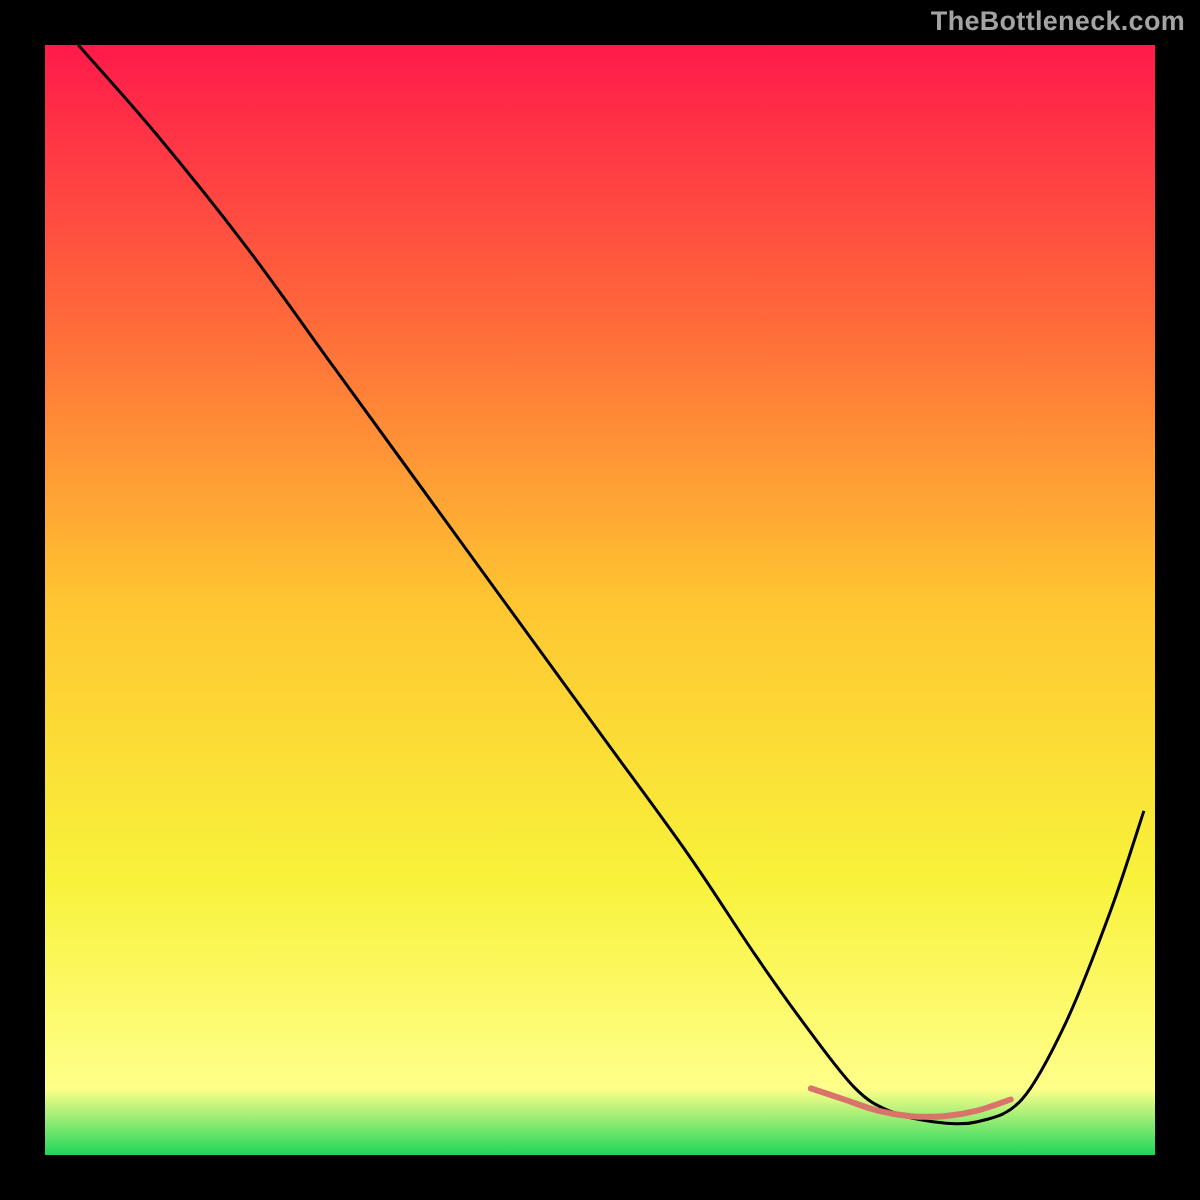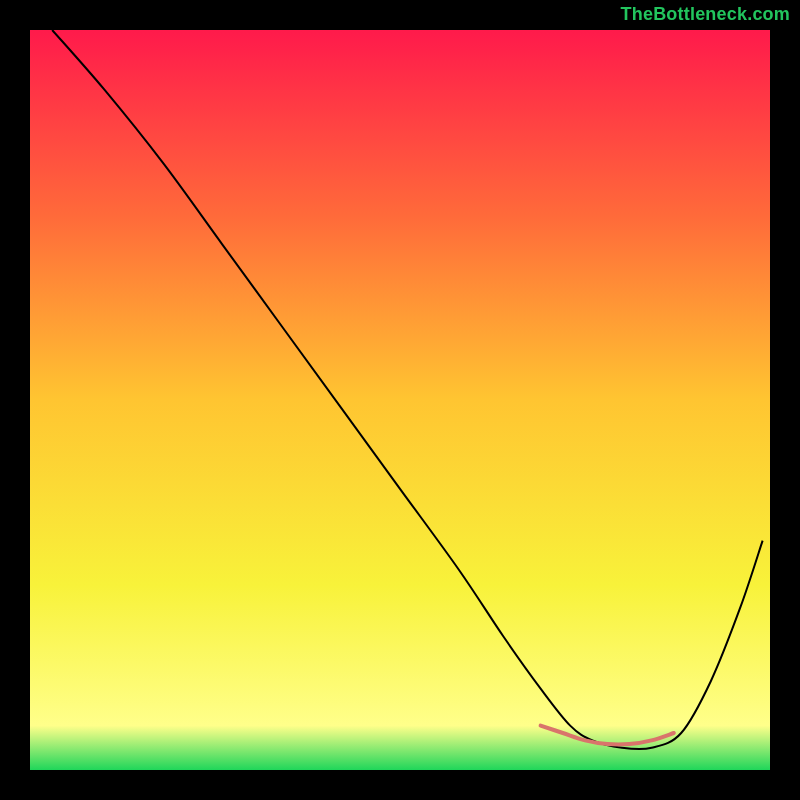--- a/index.html
+++ b/index.html
@@ -8,21 +8,21 @@
     width: 800px;
     height: 800px;
     background: #000;
     font-family: Arial, Helvetica, sans-serif;
     overflow: hidden;
   }
   .watermark {
     position: absolute;
     top: 4px;
     right: 10px;
-    color: #22c55e;
+    color: #a3a3a3;
     font-size: 18px;
     font-weight: bold;
     z-index: 10;
     letter-spacing: 0.2px;
   }
   .plot-area {
     position: absolute;
     left: 30px;
     top: 30px;
     width: 740px;

